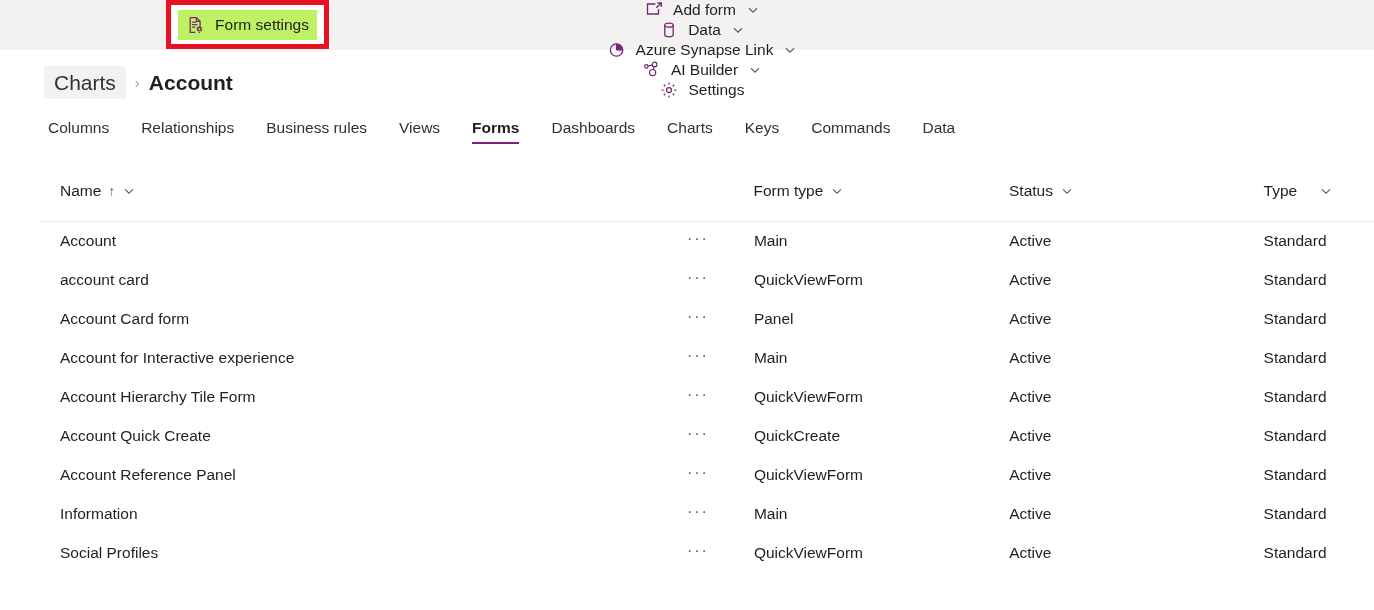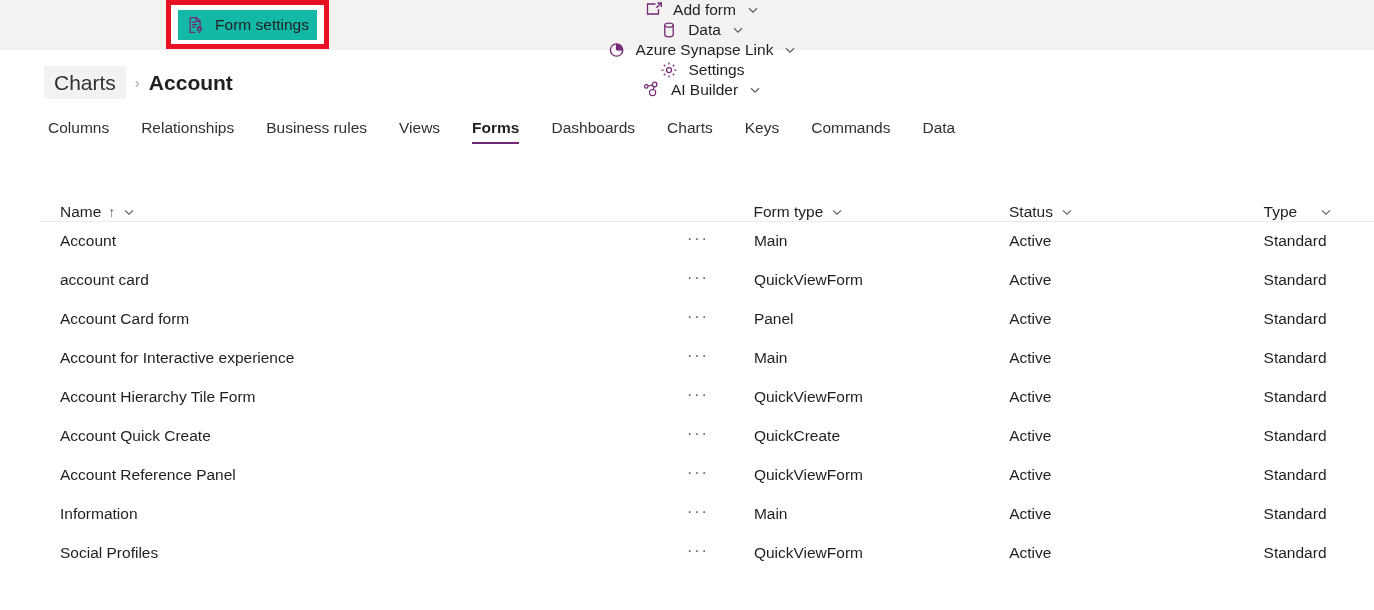--- a/index.html
+++ b/index.html
@@ -71,21 +71,21 @@
     width: 163px;
     height: 49px;
     border: 5px solid #e81123;
     background: #ffffff;
     z-index: 2;
     display: flex;
     align-items: center;
     justify-content: center;
   }
   .highlight-box .cmd-item {
-    background: #14b8a6;
+    background: #bef264;
     padding: 0 8px;
     height: 30px;
   }
 
   
   .breadcrumb {
     display: flex;
     align-items: center;
     padding: 15px 0 0 44px;
     height: 50px;
@@ -144,21 +144,21 @@
     background: #742774;
   }
 
   
   .grid {
     margin-top: 38px;
     padding: 0 0 0 40px;
   }
   .grid-header {
     display: flex;
-    align-items: flex-end;
+    align-items: flex-start;
     height: 40px;
     border-bottom: 1px solid #edebe9;
     padding-right: 0px;
   }
   .hdr-cell {
     display: flex;
     align-items: center;
     gap: 6px;
     font-size: 15.5px;
     color: #201f1e;
@@ -254,48 +254,48 @@
         <path d="M9.6 10h6.2"></path>
         <path d="M9.6 4.2a5.8 5.8 0 0 1 5.8 5.6H9.6z" fill="#742774" stroke="none"></path>
       </svg>
     </span>
     <span class="cmd-label">Azure Synapse Link</span>
     <span class="chev">
       <svg width="12" height="12" viewBox="0 0 12 12" fill="none" stroke="#605e5c" stroke-width="1.2">
           <path d="M2 4.3 6 8.2l4-3.9"></path>
         </svg>
     </span>
-  </div>
-
-  <div class="cmd-item">
-    <span class="cmd-icon">
-      <svg width="20" height="20" viewBox="0 0 20 20" fill="none" stroke="#742774" stroke-width="1.25">
-        <circle cx="10" cy="10" r="2.5"></circle>
-        <path d="M10 2.6v2M10 15.4v2M2.6 10h2M15.4 10h2M4.8 4.8l1.4 1.4M13.8 13.8l1.4 1.4M15.2 4.8l-1.4 1.4M6.2 13.8l-1.4 1.4"></path>
-      </svg>
-    </span>
-    <span class="cmd-label">Settings</span>
   </div>
 
   <div class="cmd-item">
     <span class="cmd-icon">
       <svg width="20" height="20" viewBox="0 0 20 20" fill="none" stroke="#742774" stroke-width="1.2">
         <circle cx="4.3" cy="6.4" r="1.7"></circle>
         <circle cx="12.6" cy="4.5" r="2.3"></circle>
         <circle cx="10.6" cy="12.6" r="3.1"></circle>
         <path d="M6 6 10.5 5.2"></path>
         <path d="M12.2 6.8 11.2 9.6"></path>
       </svg>
     </span>
     <span class="cmd-label">AI Builder</span>
     <span class="chev">
       <svg width="12" height="12" viewBox="0 0 12 12" fill="none" stroke="#605e5c" stroke-width="1.2">
           <path d="M2 4.3 6 8.2l4-3.9"></path>
         </svg>
     </span>
+  </div>
+
+  <div class="cmd-item">
+    <span class="cmd-icon">
+      <svg width="20" height="20" viewBox="0 0 20 20" fill="none" stroke="#742774" stroke-width="1.25">
+        <circle cx="10" cy="10" r="2.5"></circle>
+        <path d="M10 2.6v2M10 15.4v2M2.6 10h2M15.4 10h2M4.8 4.8l1.4 1.4M13.8 13.8l1.4 1.4M15.2 4.8l-1.4 1.4M6.2 13.8l-1.4 1.4"></path>
+      </svg>
+    </span>
+    <span class="cmd-label">Settings</span>
   </div>
 
   <div class="highlight-box">
     <div class="cmd-item">
       <span class="cmd-icon">
         <svg width="20" height="20" viewBox="0 0 20 20" fill="none" stroke="#742774" stroke-width="1.25">
           <path d="M4.2 2.6h6.3l3.6 3.6v7.2"></path>
           <path d="M4.2 2.6v14.8h5.1"></path>
           <path d="M10.4 2.7v3.6h3.6"></path>
           <path d="M6.1 7.2h4M6.1 9.6h5.3M6.1 12h3.2"></path>

